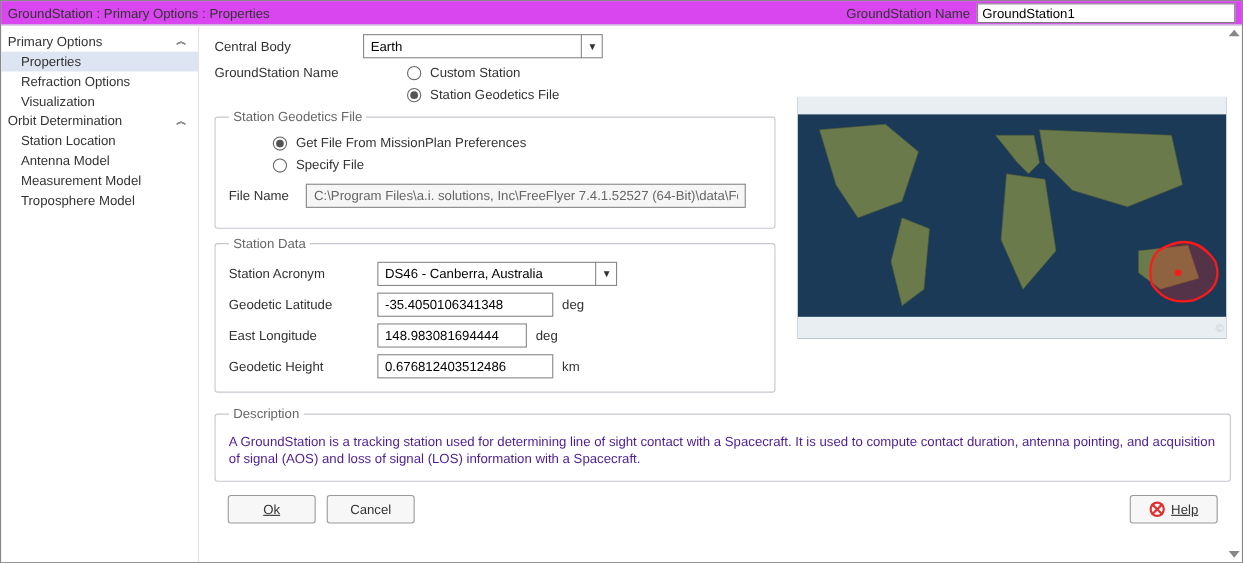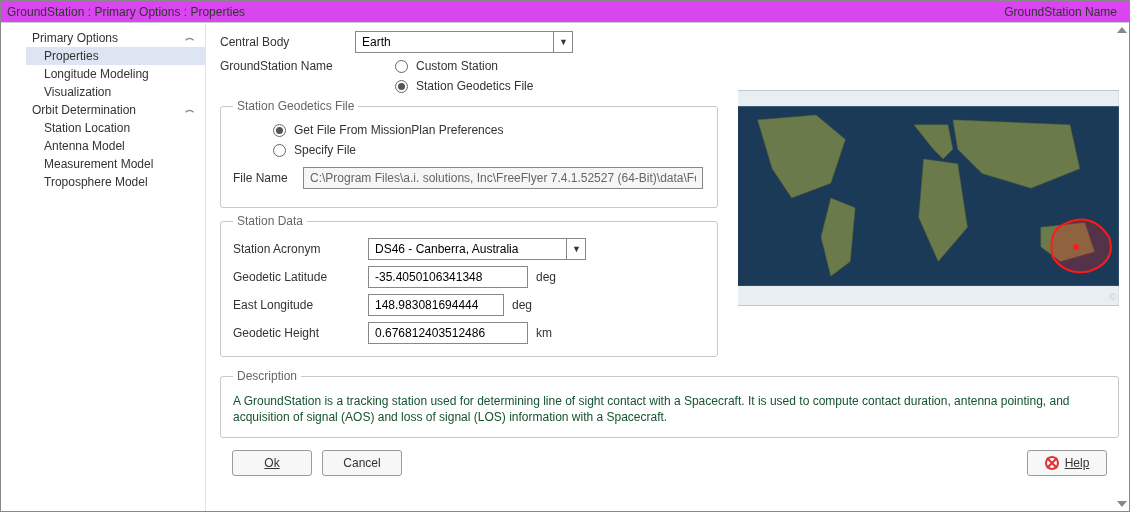--- a/index.html
+++ b/index.html
@@ -33,21 +33,20 @@
     height: 18px;
     border: 1px solid #7a7a7a;
     padding: 0 4px;
     font-size: 12px;
     background: #fff;
   }
   .body {
     flex: 1;
     display: flex;
     min-height: 0;
-    margin-left: 25px;
   }
   .sidebar {
     width: 180px;
     padding: 6px 0;
     border-right: 1px solid #e5e5e5;
     overflow-y: auto;
   }
   .sidebar .group-header {
     display: flex;
     align-items: center;
@@ -160,21 +159,21 @@
   }
   .map {
     width: 100%;
     height: 100%;
     display: block;
   }
   .desc-fieldset {
     margin-top: 6px;
   }
   .desc-text {
-    color: #14532d;
+    color: #4c1d95;
     line-height: 1.35;
   }
   .footer {
     display: flex;
     align-items: center;
     gap: 10px;
     padding: 6px 12px 6px 12px;
     margin-top: 4px;
   }
   .footer .spacer { flex: 1; }
@@ -222,30 +221,31 @@
   }
   .scroll-indicator .up { border-bottom: 6px solid #888; position: absolute; top: 0; right: 0; }
   .scroll-indicator .down { border-top: 6px solid #888; position: absolute; bottom: 0; right: 0; }
 </style>
 </head>
 <body>
 
 <div class="titlebar">
   <span class="breadcrumb">GroundStation : Primary Options : Properties</span>
   <span class="name-label">GroundStation Name</span>
+  <input type="text" value="GroundStation1" style="">
 </div>
 
 <div class="body">
   <div class="sidebar">
     <div class="group-header">
       <span>Primary Options</span>
       <span class="chev">︽</span>
     </div>
     <div class="item selected"><span>Properties</span></div>
-    <div class="item"><span>Longitude Modeling</span></div>
+    <div class="item"><span>Refraction Options</span></div>
     <div class="item"><span>Visualization</span></div>
 
     <div class="group-header">
       <span>Orbit Determination</span>
       <span class="chev">︽</span>
     </div>
     <div class="item"><span>Station Location</span></div>
     <div class="item"><span>Antenna Model</span></div>
     <div class="item"><span>Measurement Model</span></div>
     <div class="item"><span>Troposphere Model</span></div>

